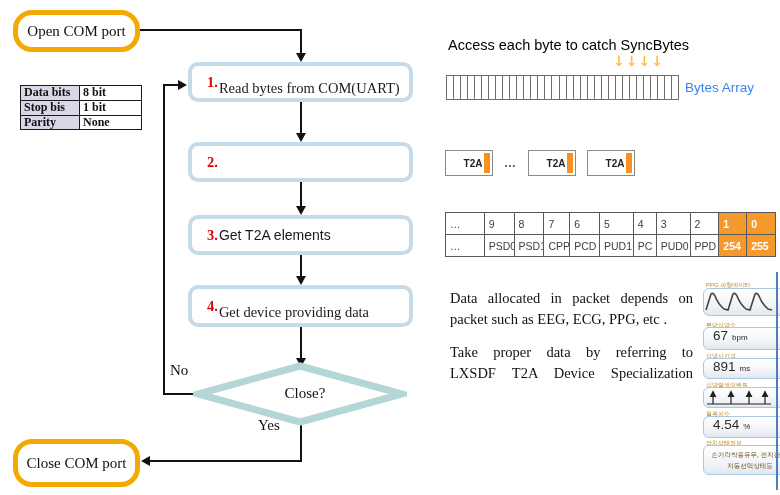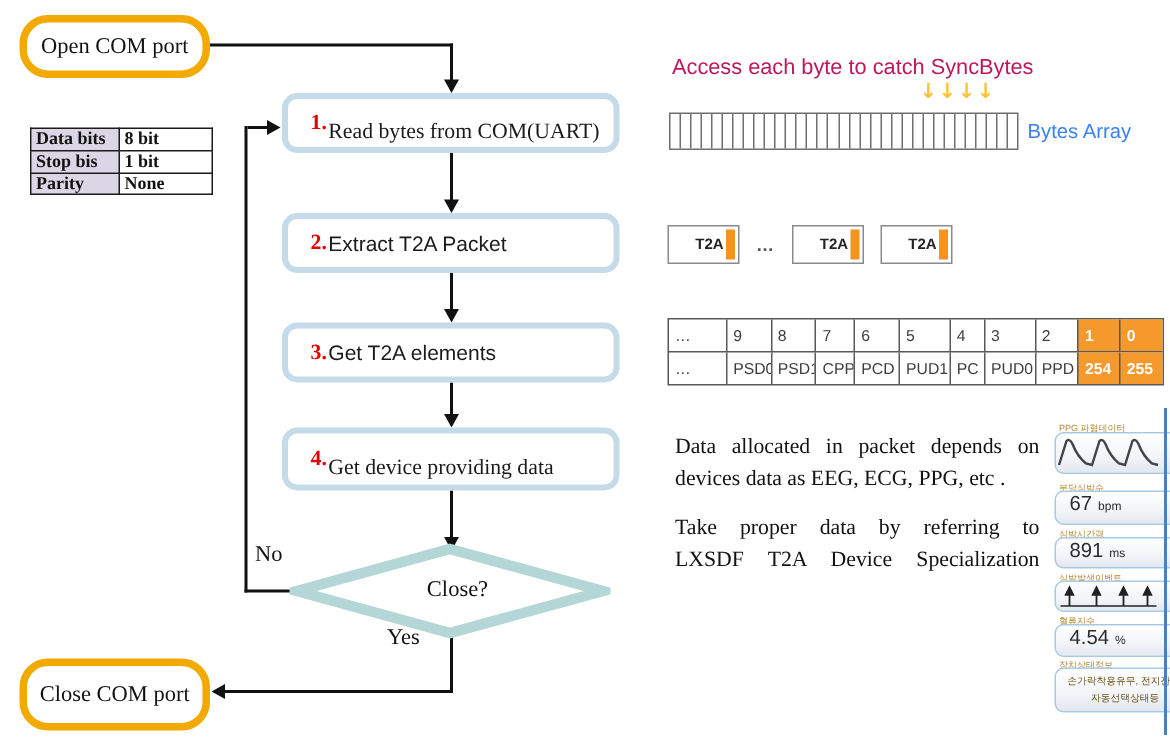--- a/index.html
+++ b/index.html
@@ -53,21 +53,21 @@
   .c0{width:38px}.c1{width:30px}.c2{width:30px}.c3{width:26px}.c4{width:30px}.c5{width:34px}
   .c6{width:23px}.c7{width:34px}.c8{width:29px}.c9{width:28px}.c10{width:29px}
   .hl{background:#F5992D;color:#fff;font-weight:bold;}
 
   
   .note{font:14.5px "Liberation Serif",serif;color:#111;width:243px;line-height:21px;}
   .jline{text-align:justify;text-align-last:justify;}
   .jlast{text-align:left;}
 
   
-  .heading{font:14.5px "Liberation Sans",sans-serif;color:#be185d;}
+  .heading{font:14.5px "Liberation Sans",sans-serif;color:#000000;}
   .syncarrows{font:bold 14px "DejaVu Sans",sans-serif;color:#FFC23E;letter-spacing:1px;}
   .balabel{font:13.5px "Liberation Sans",sans-serif;color:#3b82f6;}
   .dots{font:bold 12px "Liberation Sans",sans-serif;color:#555;}
 
   
   .mlabel{font:6px "Liberation Sans",sans-serif;color:#B5862E;white-space:nowrap;}
   .mbox{width:94px;border:1px solid #A9C9E1;border-radius:6px;box-sizing:border-box;
         background:linear-gradient(180deg,#ffffff 0%,#f2f4f8 60%,#e3e8ef 100%);
         display:flex;align-items:baseline;padding-left:9px;overflow:hidden;}
   .mval{font:13.5px "Liberation Sans",sans-serif;color:#2b2b2b;}
@@ -127,21 +127,20 @@
     </tr>
   </tbody>
     </table>
 
   <div class="abs pbox" style="left:188px;top:62px;width:225px;height:40px;">
     <span class="pnum">1.</span>
     <span class="ptext-serif">Read bytes from COM(UART)</span>
   </div>
   <div class="abs pbox" style="left:188px;top:142px;width:225px;height:40px;">
     <span class="pnum">2.</span>
-    <span class="ptext-sans">Extract T2A Packet</span>
   </div>
   <div class="abs pbox" style="left:188px;top:215px;width:225px;height:40px;">
     <span class="pnum">3.</span>
     <span class="ptext-sans">Get T2A elements</span>
   </div>
   <div class="abs pbox" style="left:188px;top:285px;width:225px;height:42px;">
     <span class="pnum">4.</span>
     <span class="ptext-serif"> Get device providing data</span>
   </div>
 
@@ -229,21 +228,21 @@
       <div class="pcell c6">PC</div>
       <div class="pcell c7">PUD0</div>
       <div class="pcell c8">PPD</div>
       <div class="pcell c9 hl">254</div>
       <div class="pcell c10 hl">255</div>
     </div>
   </div>
 
   <div class="abs note" style="left:450px;top:288px;">
     <div class="jline">Data allocated in packet depends on</div>
-    <div class="jlast">devices data as EEG, ECG, PPG, etc .</div>
+    <div class="jlast">packet such as EEG, ECG, PPG, etc .</div>
   </div>
   <div class="abs note" style="left:450px;top:342px;">
     <div class="jline">Take proper data by referring to</div>
     <div class="jline">LXSDF T2A Device Specialization</div>
   </div>
 
   <div class="abs mlabel" style="left:706px;top:281px;">PPG 파형데이터</div>
   <div class="abs mbox" style="left:703px;top:288px;height:28px;padding:0;">
     <svg width="70" height="26" viewBox="0 0 70 26">
       <path d="M2,21 L7,5 Q9,3 11,7 Q14,15 20,20 L24,21 L29,5 Q31,3 33,7 Q36,15 42,20 L46,21 L51,5 Q53,3 55,7 Q58,15 64,20 L68,21" fill="none" stroke="#444" stroke-width="1.6"></path>

